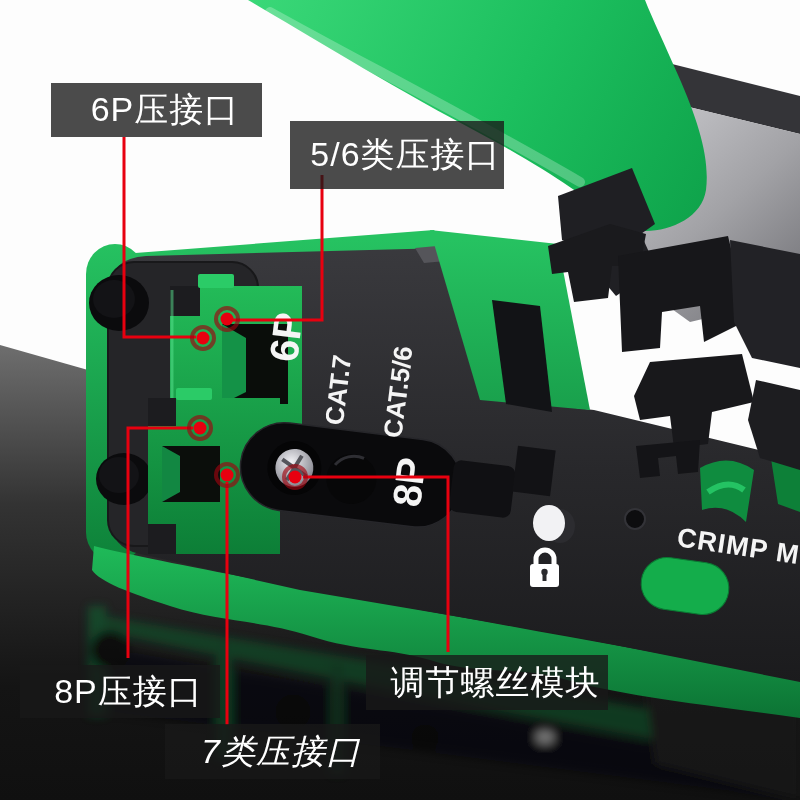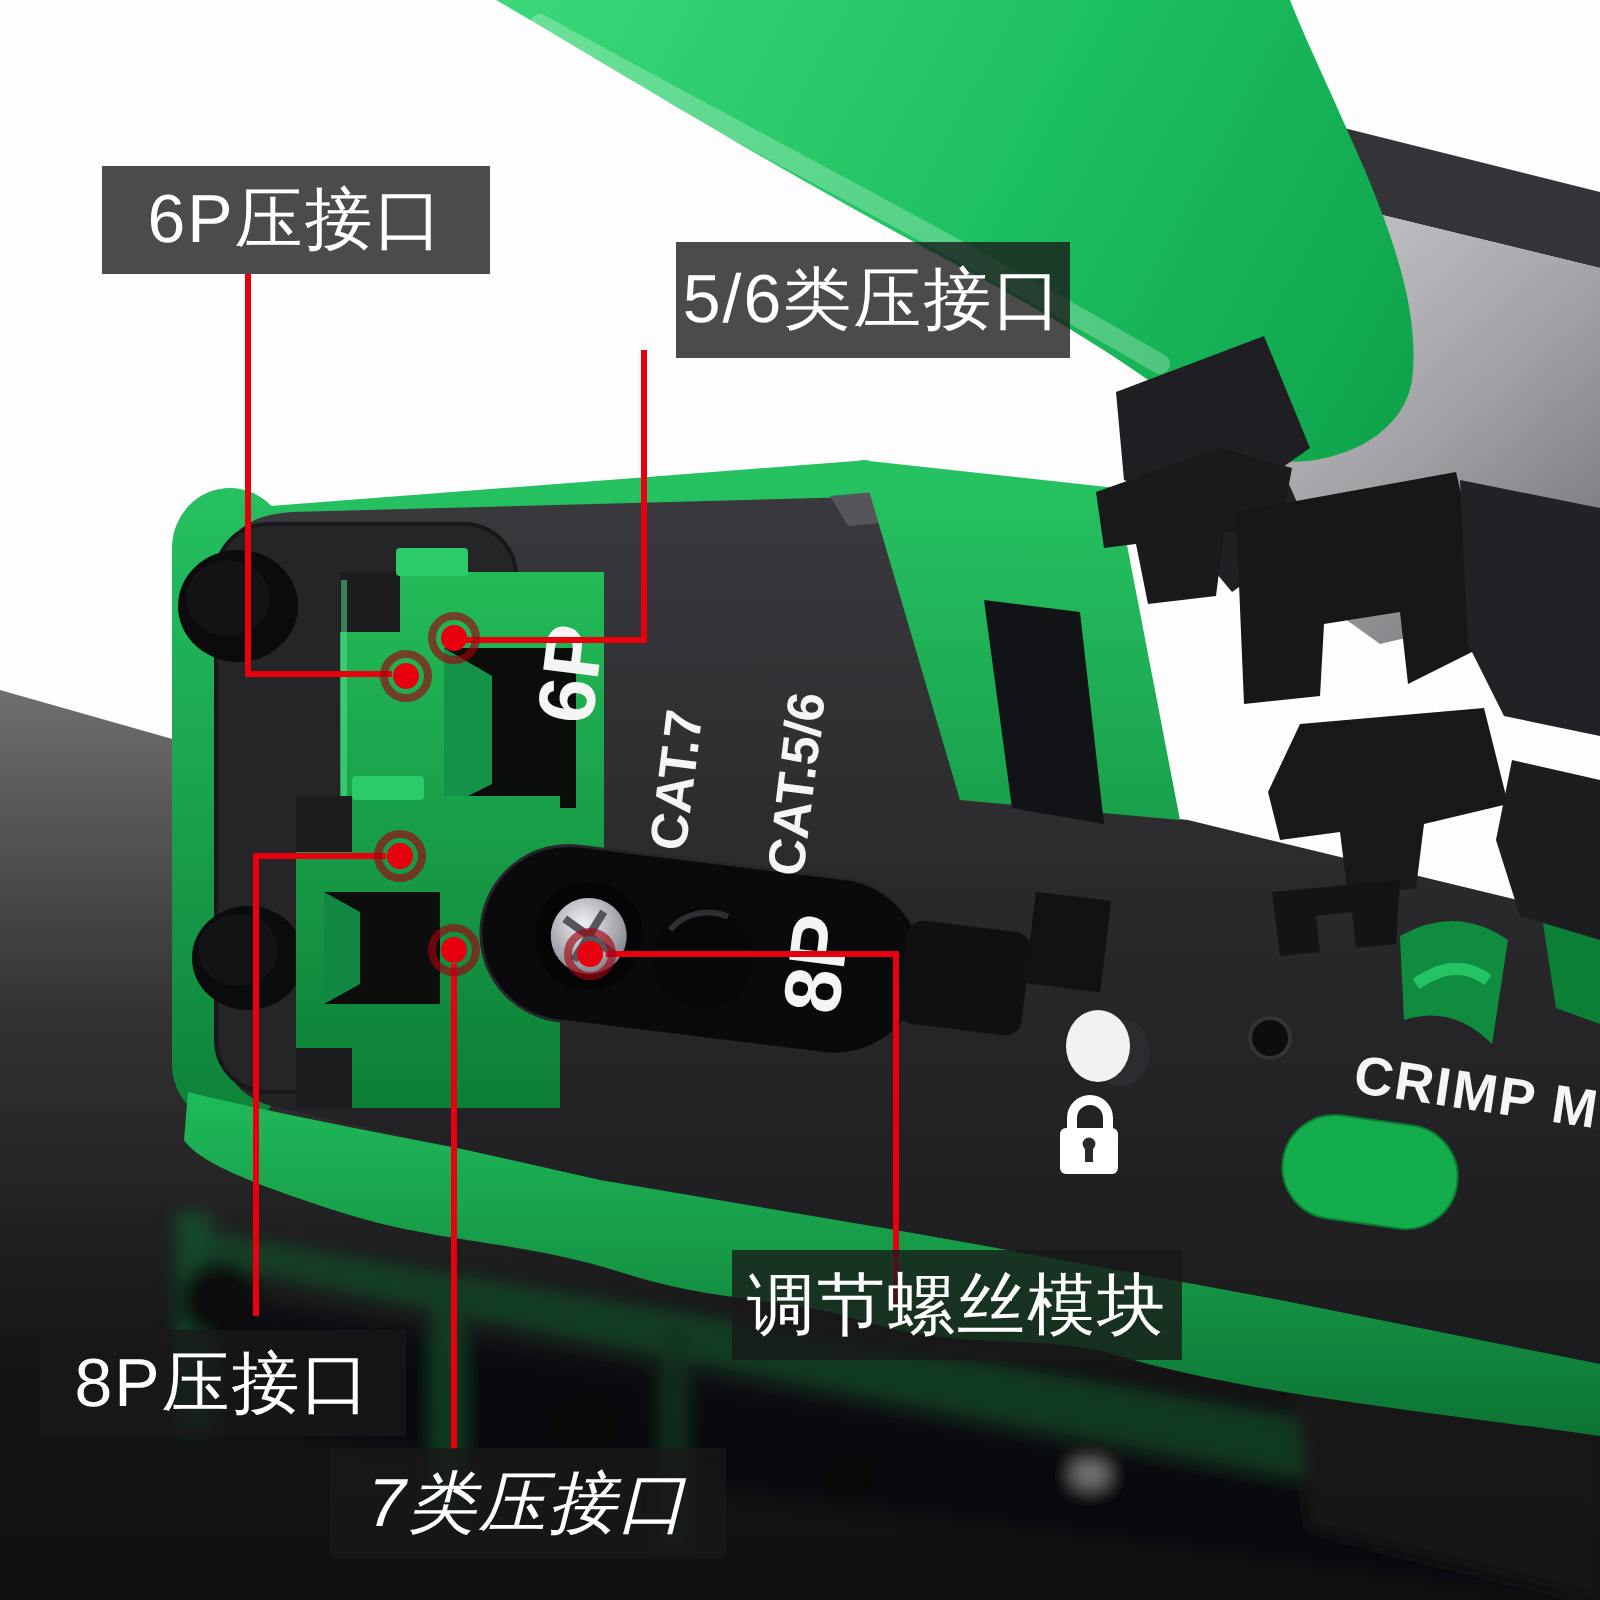--- a/index.html
+++ b/index.html
@@ -8,20 +8,21 @@
     background:var(--background,#fdfdfd);
     font-family:"Liberation Sans",sans-serif;
   }
   .stage svg{position:absolute;left:0;top:0;}
   .callout{
     position:absolute;display:flex;align-items:center;justify-content:center;
     background:var(--label-bg,rgba(24,24,24,.78));
     color:var(--label-text,#fff);
     font-size:34px;letter-spacing:1px;white-space:nowrap;
     z-index:5;
+    padding-left:17px;
   }
   .leader{stroke:var(--leader-red,#e8000f);stroke-width:3;fill:none;}
   .dot-ring{fill:none;stroke:#9c0410;stroke-width:4;opacity:.65;}
   .dot-core{fill:var(--leader-red,#e8000f);}
   .svg-label{fill:#f5f5f5;font-family:"Liberation Sans",sans-serif;font-weight:bold;}
 </style>
 </head>
 <body>
 
 <div class="stage">
@@ -213,17 +214,17 @@
           <circle class="dot-core" cx="227" cy="475" r="6.5"></circle>
     </g>
     <g>
       <circle class="dot-ring" cx="295" cy="477" r="11"></circle>
           <circle class="dot-core" cx="295" cy="477" r="6.5"></circle>
     </g>
   </g>
 </svg>
 
   <div class="callout" style="left:51px;top:83px;width:194px;height:54px;">6P压接口</div>
-  <div class="callout" style="left:290px;top:121px;width:197px;height:58px;margin-left:48px;">5/6类压接口</div>
+  <div class="callout" style="left:290px;top:121px;width:197px;height:68px;">5/6类压接口</div>
   <div class="callout" style="left:20px;top:665px;width:183px;height:53px;">8P压接口</div>
   <div class="callout" style="left:165px;top:724px;width:198px;height:55px;font-style:italic;">7类压接口</div>
-  <div class="callout" style="left:366px;top:625px;width:225px;height:55px;">调节螺丝模块</div>
+  <div class="callout" style="left:366px;top:655px;width:225px;height:55px;">调节螺丝模块</div>
 </div>
 
 </body></html>

